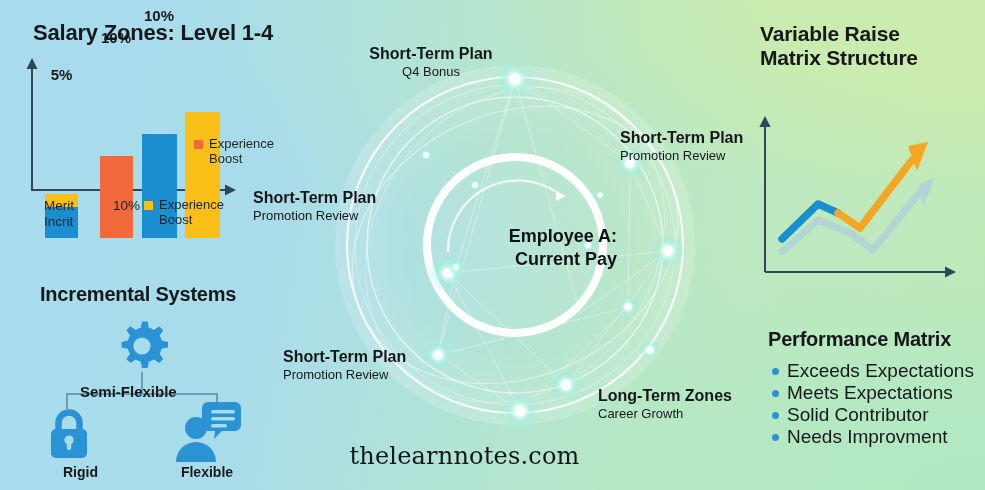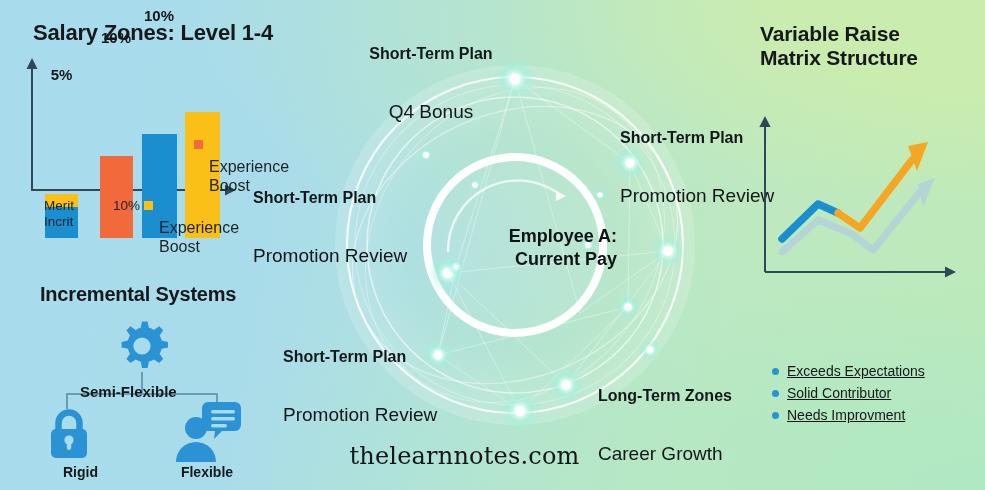--- a/index.html
+++ b/index.html
@@ -28,42 +28,42 @@
     line-height:1.16;
     white-space:pre-line;
   }
   .node-label{
     position:absolute;
     color:#14171a;
     line-height:1.22;
     white-space:nowrap;
   }
   .node-label .nl-top{font-weight:bold;font-size:16px;display:block;}
-  .node-label .nl-sub{font-weight:400;font-size:19px;display:block;margin-top:36px;}
+  .node-label .nl-sub{font-weight:400;font-size:13px;display:block;}
   .node-label.ctr{text-align:center;}
   .node-label.rgt{text-align:left;}
 
   
   #salary-title{left:33px;top:20px;font-size:22px;}
   #barchart{position:absolute;left:22px;top:58px;width:270px;height:180px;}
   .bc-axis{position:absolute;background:#2f4858;}
   .bar{position:absolute;bottom:0;}
   .bar .seg{position:absolute;left:0;right:0;}
   .bar-val{
     position:absolute;
     font-size:15px;font-weight:bold;color:#16181a;
     text-align:center;white-space:nowrap;
   }
   .bc-cat{
     position:absolute;font-size:13.5px;color:#1d2226;
     line-height:1.18;white-space:pre-line;
   }
   .bc-leg{position:absolute;display:flex;align-items:flex-start;gap:6px;}
   .bc-leg .sw{width:9px;height:9px;margin-top:4px;flex:none;}
-  .bc-leg .lb{font-size:16px;color:#1d2226;line-height:1.18;white-space:pre-line;margin-top:22px;}
+  .bc-leg .lb{font-size:13px;color:#1d2226;line-height:1.18;white-space:pre-line;}
 
   
   #incr-title{left:40px;top:283px;font-size:20px;}
   #incr-wrap{position:absolute;left:40px;top:320px;width:240px;height:160px;}
   .icn{position:absolute;}
   .conn{position:absolute;background:#6f9cb5;}
   .icn-cap{
     position:absolute;font-size:14px;font-weight:bold;color:#16181a;
     text-align:center;white-space:nowrap;
   }
@@ -73,21 +73,21 @@
 
   
   #vr-title{left:760px;top:22px;font-size:21px;text-align:left;}
   #linechart{position:absolute;left:752px;top:112px;width:215px;height:168px;}
 
   
   #pm-title{left:768px;top:328px;font-size:20px;}
   #pm-list{position:absolute;left:772px;top:360px;width:205px;}
   .pm-item{display:flex;align-items:center;gap:8px;height:22px;}
   .pm-dot{width:7px;height:7px;border-radius:50%;background:#2b92d4;flex:none;}
-  .pm-txt{font-size:14px;color:#16181a;white-space:nowrap;text-decoration:underline;}
+  .pm-txt{font-size:19px;color:#16181a;white-space:nowrap;}
 
   
   #orbit{position:absolute;left:330px;top:55px;width:370px;height:380px;}
   #center-label{
     position:absolute;left:417px;top:225px;width:200px;
     text-align:right;font-size:18px;font-weight:bold;color:#101315;
     line-height:1.3;white-space:pre-line;
   }
 
   
@@ -306,28 +306,33 @@
     <g stroke="#1b8ed0" stroke-width="7.5" fill="none" stroke-linecap="round" stroke-linejoin="round">
       <path d="M30 127 L66 92 L86 101"></path>
     </g>
 
     <g stroke="#f5a623" stroke-width="7.5" fill="none" stroke-linecap="round" stroke-linejoin="round">
       <path d="M86 101 L108 116 L160 48"></path>
     </g>
     <path d="M176 30 L156 34 L165 59 Z" fill="#f5a623"></path>
   </svg>
 
+  <div class="hdr" id="pm-title">Performance Matrix</div>
 
   <div id="pm-list">
     <div class="pm-item">
       <span class="pm-dot"></span>
       <span class="pm-txt">Exceeds Expectations</span>
     </div>
     <div class="pm-item">
       <span class="pm-dot"></span>
+      <span class="pm-txt">Meets Expectations</span>
+    </div>
+    <div class="pm-item">
+      <span class="pm-dot"></span>
       <span class="pm-txt">Solid Contributor</span>
     </div>
     <div class="pm-item">
       <span class="pm-dot"></span>
       <span class="pm-txt">Needs Improvment</span>
     </div>
   </div>
 
   <div id="watermark"><span id="wm-center-shift">thelearnnotes.com</span></div>
 

